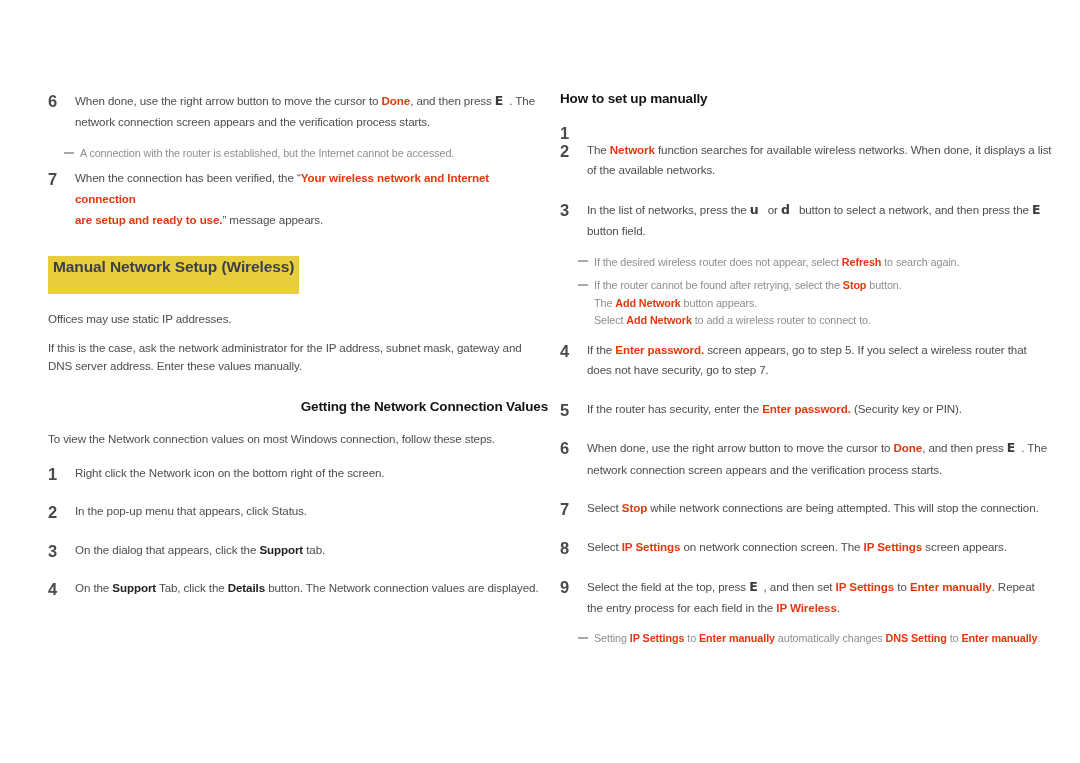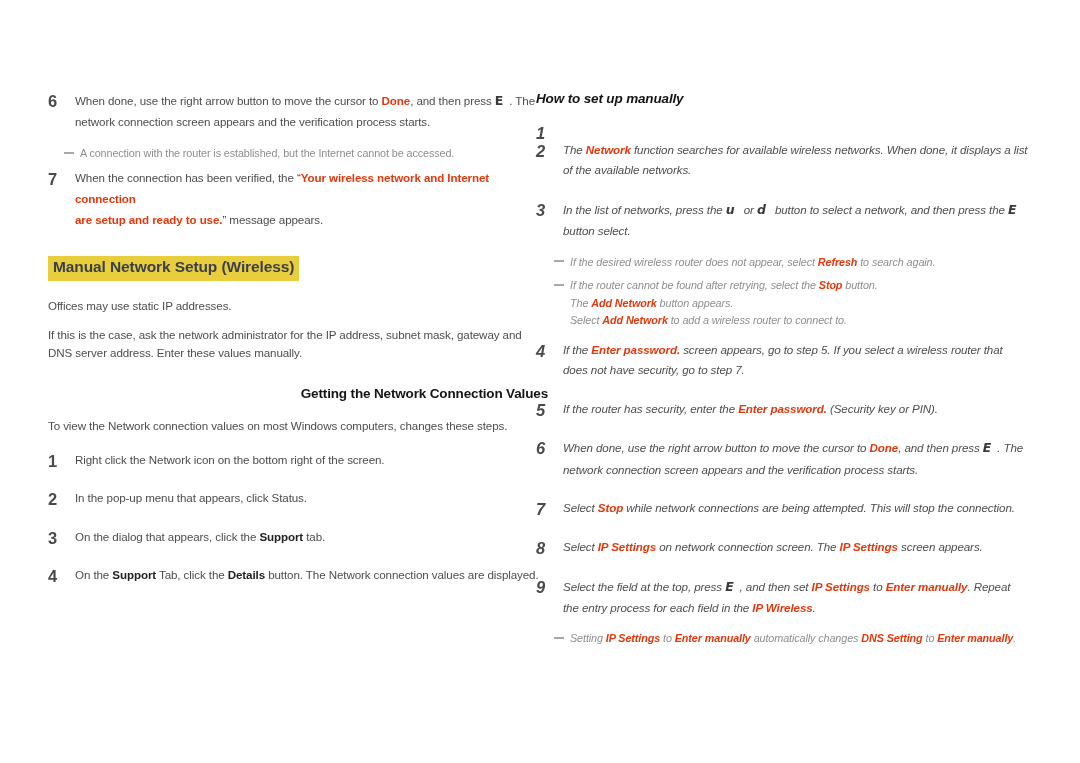--- a/index.html
+++ b/index.html
@@ -21,30 +21,30 @@
     left: 0; top: 0;
     width: 1080px; height: 763px;
     overflow: hidden;
   }
 
   .col {
     position: absolute;
     top: 90px;
   }
   .col-left  { left: 48px;  width: 500px; }
-  .col-right { left: 536px; width: 492px; font-style: italic; }
+  .col-right { left: 560px; width: 492px; }
 
   
   .hl-heading {
     font-size: 15.5px;
     font-weight: bold;
     color: #3b3f4a;
     background: #e8ce3c;
     display: inline-block;
-    padding: 2px 5px 4px 5px;
+    padding: 2px 5px 17px 5px;
     line-height: 1.2;
     letter-spacing: -0.1px;
   }
   .sub-heading {
     font-size: 13.5px;
     font-weight: bold;
     color: #141414;
     letter-spacing: -0.15px;
     line-height: 1.3;
     text-align: right;
@@ -179,21 +179,21 @@
     <div class="sp-10"></div>
 
     <div class="para">If this is the case, ask the network administrator for the IP address, subnet mask, gateway and DNS server address. Enter these values manually.</div>
 
     <div class="sp-22"></div>
 
     <div class="sub-heading">Getting the Network Connection Values</div>
 
     <div class="sp-14"></div>
 
-    <div class="para">To view the Network connection values on most Windows computers, changes these steps.</div>
+    <div class="para">To view the Network connection values on most Windows connection, follow these steps.</div>
 
     <div class="sp-14"></div>
 
     <div id="left-steps">
         <div class="step" style="margin-bottom: 18px;"><span class="num">1</span><span><span>Right click the Network icon on the bottom right of the screen.</span></span></div>
         <div class="step" style="margin-bottom: 18px;"><span class="num">2</span><span><span>In the pop-up menu that appears, click Status.</span></span></div>
         <div class="step" style="margin-bottom: 18px;"><span class="num">3</span><span><span>On the dialog that appears, click the </span><span class="bk">Support</span><span> tab.</span></span></div>
         <div class="step" style="margin-bottom: 0px;"><span class="num">4</span><span><span>On the </span><span class="bk">Support</span><span> Tab, click the </span><span class="bk">Details</span><span> button. The Network connection values are displayed.</span></span></div>
       </div>
   </div>
@@ -212,21 +212,21 @@
 
     <div class="step" id="r-step2">
       <span class="num">2</span>
       <span class="rich"><span>The </span><span class="rd">Network</span><span> function searches for available wireless networks. When done, it displays a list of the available networks.</span></span>
     </div>
 
     <div class="sp-18"></div>
 
     <div class="step">
       <span class="num">3</span>
-      <span><span>In the list of networks, press the </span><span class="key">u</span><span> or </span><span class="key">d</span><span> button to select a network, and then press the </span><span class="key">E</span><span> button select.</span></span>
+      <span><span>In the list of networks, press the </span><span class="key">u</span><span> or </span><span class="key">d</span><span> button to select a network, and then press the </span><span class="key">E</span><span> button field.</span></span>
     </div>
 
     <div class="sp-12"></div>
 
     <div class="note" style="padding-left:34px;">
       <span class="dash" style="left:18px;"></span>
       <span>If the desired wireless router does not appear, select </span><span class="rd">Refresh</span><span> to search again.</span>
     </div>
 
     <div class="sp-6"></div>

